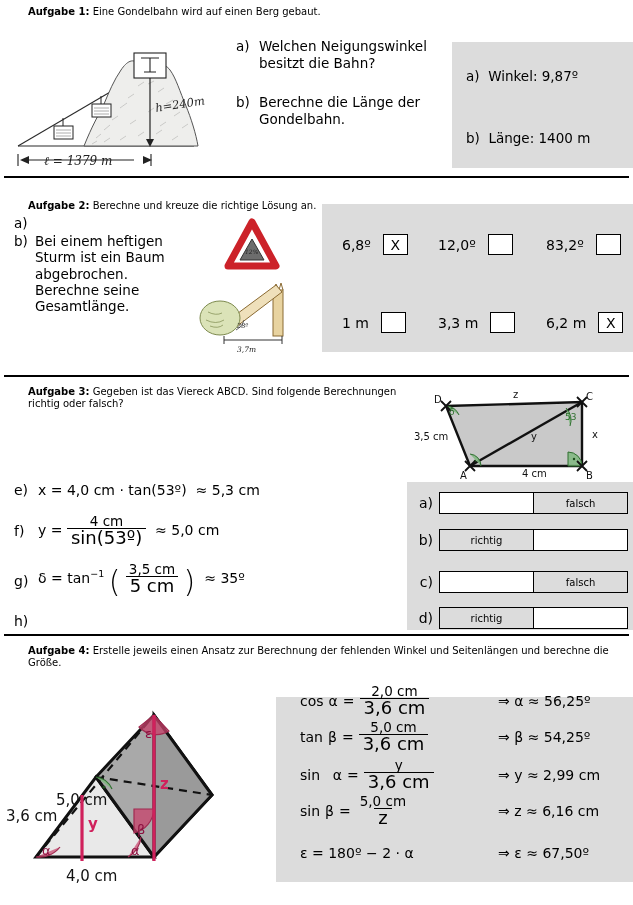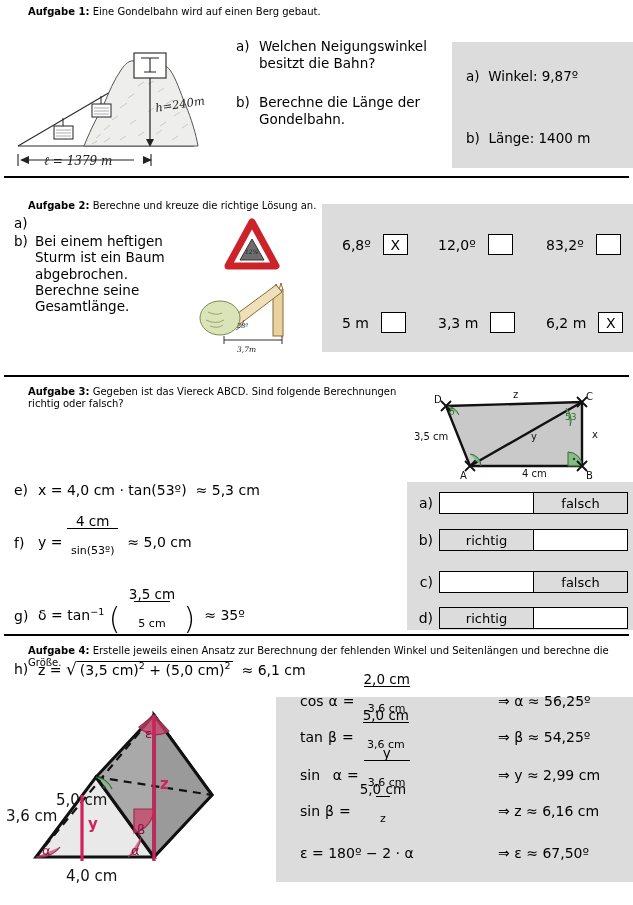--- a/index.html
+++ b/index.html
@@ -49,38 +49,38 @@
 
   
   #t3{top:386px;}
   #t3 .head{position:absolute;top:0;left:14px;width:390px;line-height:1.2;}
   #t3 .eqs{position:absolute;left:14px;top:96px;width:390px;}
   #t3 .eq{display:flex;align-items:center;gap:8px;margin-bottom:10px;font-size:14px;}
   #t3 .eql{width:16px;flex:none;}
   #t3 .panel{position:absolute;left:407px;top:96px;width:226px;height:148px;}
   #t3 .arow{position:absolute;left:9px;display:flex;align-items:center;gap:6px;}
   #t3 .alet{width:17px;text-align:right;font-size:14px;}
-  #t3 .abx{border:1.4px solid #000;height:20px;display:flex;align-items:center;justify-content:center;font-size:13px;}
+  #t3 .abx{border:1.4px solid #000;height:20px;display:flex;align-items:center;justify-content:center;font-size:10px;}
   #t3 .abx.empty{background:#ffffff;}
   #t3 .abx.filled{background:#dcdcdc;}
   #quad{position:absolute;left:414px;top:2px;width:219px;height:92px;}
 
   
   #t4{top:645px;}
   #t4 .head{position:absolute;top:0;left:14px;width:608px;line-height:1.22;}
   #t4 .panel{position:absolute;left:276px;top:52px;width:357px;height:185px;}
   #t4 .frow{position:absolute;left:0;width:357px;display:flex;align-items:center;}
   #t4 .lhs{position:absolute;left:24px;display:flex;align-items:center;gap:5px;font-size:14px;}
   #t4 .rhs{position:absolute;left:222px;font-size:14px;white-space:nowrap;}
   #pyr{position:absolute;left:6px;top:48px;width:264px;height:192px;}
 
   
   .frac{display:inline-flex;flex-direction:column;align-items:center;vertical-align:middle;line-height:1.05;}
   .frac .num{padding:0 4px;font-size:13.5px;}
-  .frac .den{padding:16px 4px;font-size:11px;border-top:1.3px solid #000;}
+  .frac .den{padding:0 4px;font-size:18px;border-top:1.3px solid #000;}
   .radicand{border-top:1.4px solid #000;padding:0 2px 0 3px;}
   .sup{font-size:9.5px;vertical-align:super;}
 </style>
 </head>
 <body>
 
 <div class="sheet">
 
   <section class="task" id="t1">
     <div class="head">
@@ -201,21 +201,21 @@
           <span class="optlbl">12,0º</span>
           <span class="cbx" style="margin-left:12px"></span>
         </span>
         <span class="opt">
           <span class="optlbl">83,2º</span>
           <span class="cbx" style="margin-left:12px"></span>
         </span>
       </div>
       <div class="optrow" style="top:108px">
         <span class="opt" style="width:96px">
-          <span class="optlbl">5 m</span>
+          <span class="optlbl">1 m</span>
           <span class="cbx" style="margin-left:12px"></span>
         </span>
         <span class="opt" style="width:108px">
           <span class="optlbl">3,3 m</span>
           <span class="cbx" style="margin-left:12px"></span>
         </span>
         <span class="opt">
           <span class="optlbl">6,2 m</span>
           <span class="cbx" style="margin-left:12px">X</span>
         </span>
@@ -294,26 +294,20 @@
             <span class="num">3,5 cm</span>
             <span class="den">5 cm</span>
           </span>
           <span style="font-size:30px;vertical-align:-9px;font-weight:200;">)</span>
           &nbsp;≈&nbsp;<span>35º</span>
         </span>
       </div>
 
       <div class="eq">
         <span class="eql">h)</span>
-        <span>
-          <span>z</span>
-          = <span style="font-size:17px;">√</span><span class="radicand"><span>(3,5 cm)</span><span class="sup">2</span>
-             + <span>(5,0 cm)</span><span class="sup">2</span></span>
-          &nbsp;≈&nbsp;<span>6,1 cm</span>
-        </span>
       </div>
     </div>
 
     <div class="panel grey">
       <div class="arow" style="top:10px">
         <span class="alet">a)</span>
         <span class="abx empty" style="width:93px"></span>
         <span class="abx filled" style="width:93px;margin-left:-7px">falsch</span>
       </div>
       <div class="arow" style="top:47px">

